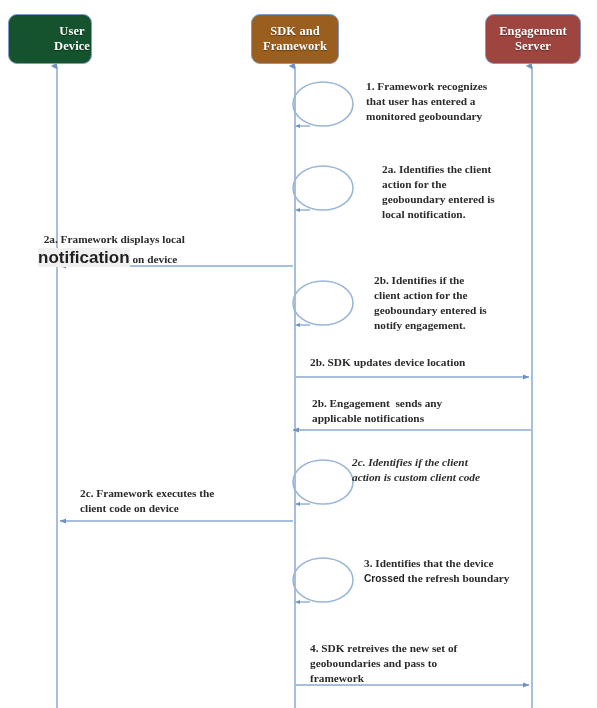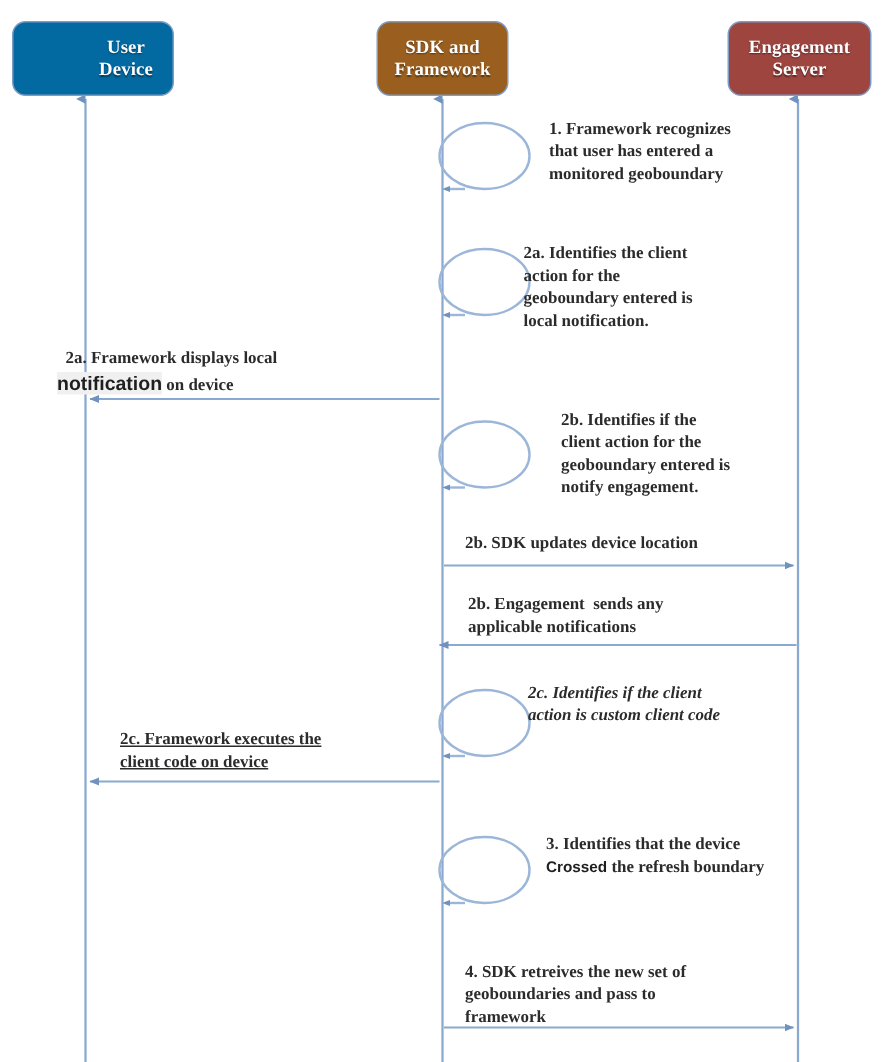--- a/index.html
+++ b/index.html
@@ -51,21 +51,21 @@
     font-family: "Liberation Serif", serif;
     font-size: 11.3px;
     font-weight: bold;
     line-height: 1.32;
     color: #2b2b2b;
     white-space: pre-wrap;
   }
   .msg .edited {
     font-family: "Liberation Sans", sans-serif;
     font-weight: bold;
-    font-size: 13px;
+    font-size: 17px;
     background: #f0f0f0;
     color: #1f1f1f;
   }
   .msg .edited.plain {
     background: transparent;
     font-size: 10.2px;
     margin-top: 12px;
   }
 </style>
 </head>
@@ -112,54 +112,54 @@
 
     <g stroke="#8aa9d0" stroke-width="1.3" fill="none">
       <line x1="293" y1="266" x2="60" y2="266" marker-end="url(#ah-left)"></line>
       <line x1="296" y1="377" x2="529" y2="377" marker-end="url(#ah-right)"></line>
       <line x1="531" y1="430" x2="293" y2="430" marker-end="url(#ah-left)"></line>
       <line x1="293" y1="521" x2="60" y2="521" marker-end="url(#ah-left)"></line>
       <line x1="296" y1="685" x2="529" y2="685" marker-end="url(#ah-right)"></line>
     </g>
   </svg>
 
-  <div class="actor" style="left:8px; top:14px; width:108px; height:50px; background:#0369a1;padding-left:48px;">User Device</div>
+  <div class="actor" style="left:8px; top:14px; width:84px; height:50px; background:#14532d;padding-left:48px;">User Device</div>
 
   <div class="actor" style="left:251px; top:14px; width:88px; height:50px; background:#9a5f1f;">SDK and
 Framework</div>
 
   <div class="actor" style="left:485px; top:14px; width:96px; height:50px; background:#9e4540;">Engagement
 Server</div>
 
   <div class="msg" style="left:366px; top:79px; width:170px;">1. Framework recognizes
 that user has entered a
 monitored geoboundary</div>
 
-  <div class="msg" style="left:349px; top:162px; width:160px;">2a. Identifies the client
+  <div class="msg" style="left:382px; top:162px; width:160px;">2a. Identifies the client
 action for the
 geoboundary entered is
 local notification.</div>
 
   <div class="msg" style="left:38px; top:232px; width:240px;"><span>  2a. Framework displays local
 </span><span class="edited">notification</span><span> on device</span></div>
 
   <div class="msg" style="left:374px; top:273px; width:150px;">2b. Identifies if the
 client action for the
 geoboundary entered is
 notify engagement.</div>
 
   <div class="msg" style="left:310px; top:355px; width:230px;">2b. SDK updates device location</div>
 
   <div class="msg" style="left:312px; top:396px; width:225px;">2b. Engagement  sends any
 applicable notifications</div>
 
   <div class="msg" style="left:352px; top:455px; width:180px;font-style:italic;">2c. Identifies if the client
 action is custom client code</div>
 
-  <div class="msg" style="left:80px; top:486px; width:215px;text-decoration:underline;">2c. Framework executes the
+  <div class="msg" style="left:80px; top:486px; width:215px;">2c. Framework executes the
 client code on device</div>
 
   <div class="msg" style="left:364px; top:556px; width:180px;"><span>3. Identifies that the device
 </span><span class="edited plain">Crossed</span><span> the refresh boundary</span></div>
 
   <div class="msg" style="left:310px; top:626px; width:225px;margin-top:15px;">4. SDK retreives the new set of
 geoboundaries and pass to
 framework</div>
 
 </div>

